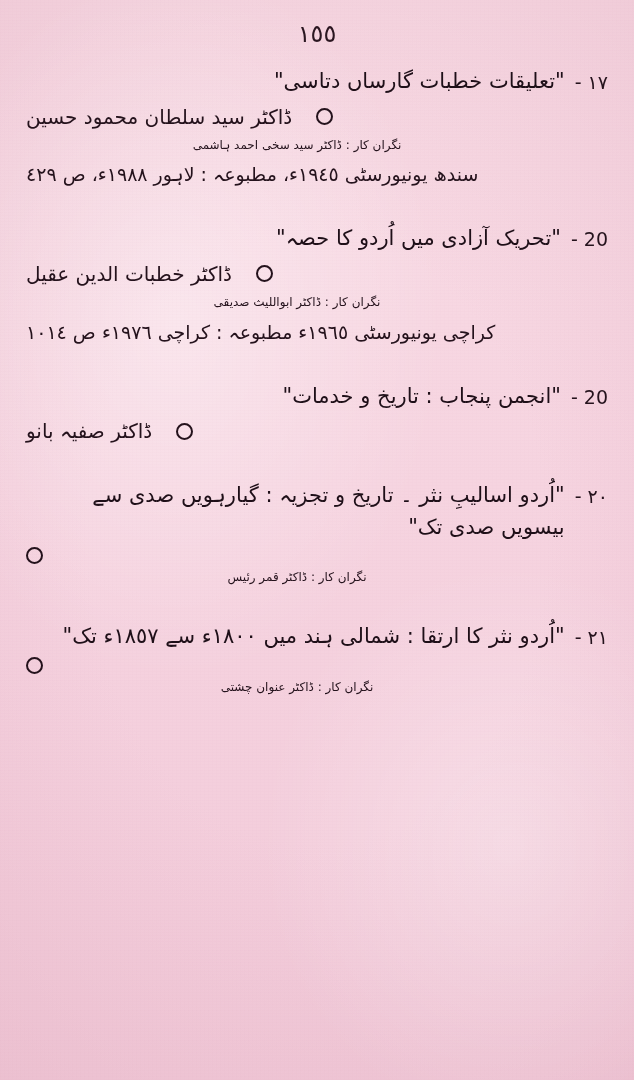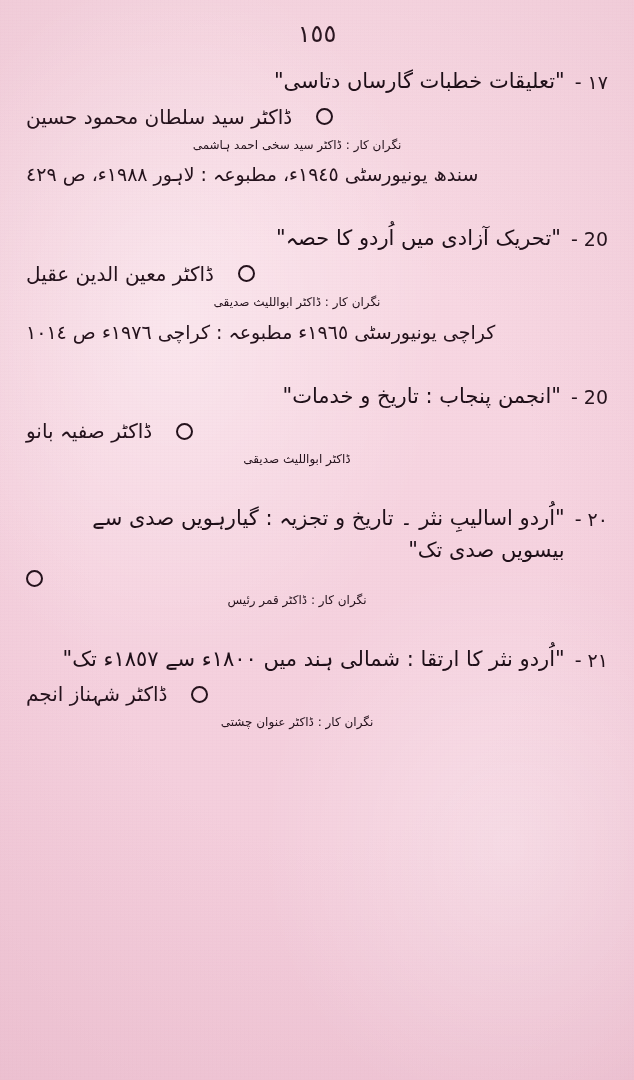--- a/index.html
+++ b/index.html
@@ -140,38 +140,37 @@
 
     <div class="spacer-lg"></div>
 
     <div class="entry">
       <div class="entry-title-row">
         <div class="entry-num">20 -</div>
         <div class="entry-title">"تحریک آزادی میں اُردو کا حصہ"</div>
       </div>
       <div class="entry-author-row">
         <span class="bullet"></span>
-        <span class="entry-author">ڈاکٹر معین الدین عقیل</span>
+        <span class="entry-author">ڈاکٹر خطبات الدین عقیل</span>
       </div>
       <div class="entry-supervisor">نگران کار : ڈاکٹر ابواللیث صدیقی</div>
       <div class="entry-pub">کراچی یونیورسٹی ١٩٦٥ء مطبوعہ : کراچی ١٩٧٦ء ص ١٠١٤</div>
     </div>
 
     <div class="spacer-lg"></div>
 
     <div class="entry">
       <div class="entry-title-row">
         <div class="entry-num">20 -</div>
         <div class="entry-title">"انجمن پنجاب : تاریخ و خدمات"</div>
       </div>
       <div class="entry-author-row">
         <span class="bullet"></span>
         <span class="entry-author">ڈاکٹر صفیہ بانو</span>
       </div>
-      <div class="entry-supervisor">ڈاکٹر ابواللیث صدیقی</div>
     </div>
 
     <div class="spacer-lg"></div>
 
     <div class="entry">
       <div class="entry-title-row">
         <div class="entry-num">٢٠ -</div>
         <div class="entry-title">"اُردو اسالیبِ نثر ۔ تاریخ و تجزیہ : گیارہویں صدی سے بیسویں صدی تک"</div>
       </div>
       <div class="entry-author-row">
@@ -182,19 +181,18 @@
 
     <div class="spacer-lg"></div>
 
     <div class="entry">
       <div class="entry-title-row">
         <div class="entry-num">٢١ -</div>
         <div class="entry-title">"اُردو نثر کا ارتقا : شمالی ہند میں ١٨٠٠ء سے ١٨٥٧ء تک"</div>
       </div>
       <div class="entry-author-row">
         <span class="bullet"></span>
-        <span class="entry-author">ڈاکٹر شہناز انجم</span>
       </div>
       <div class="entry-supervisor">نگران کار : ڈاکٹر عنوان چشتی</div>
     </div>
 
   </div>
 </div>
 
 </body></html>

